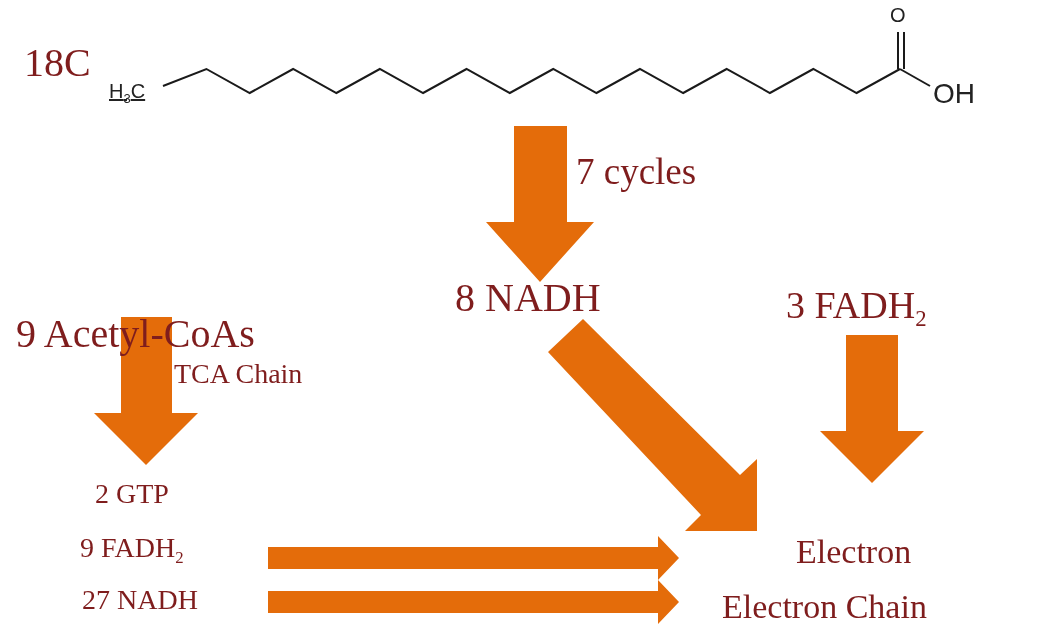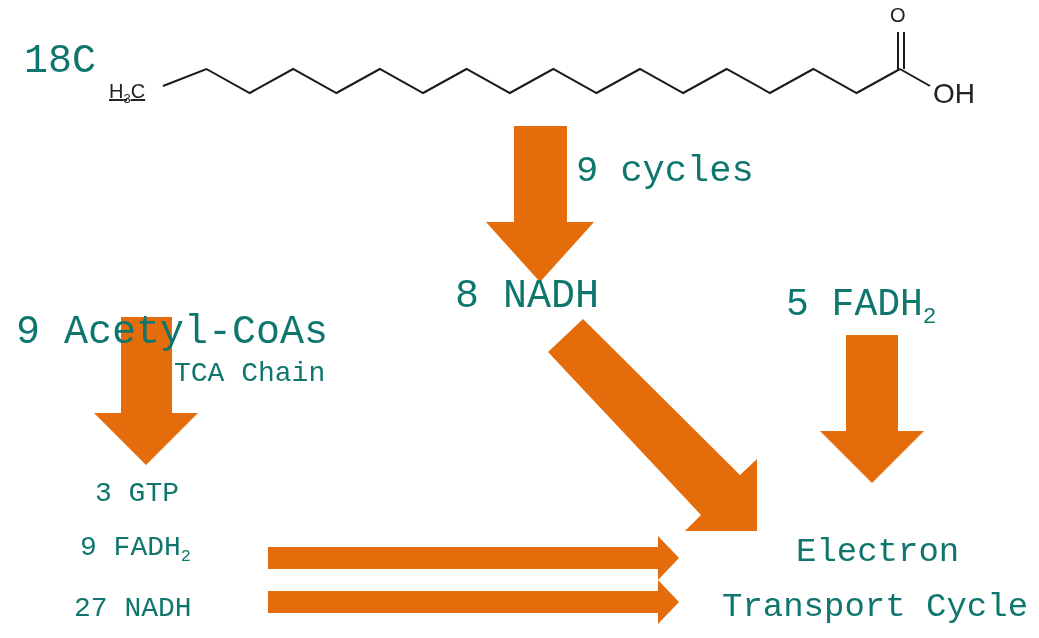--- a/index.html
+++ b/index.html
@@ -1,19 +1,19 @@
 <!DOCTYPE html>
 <html><head>
 <meta charset="utf-8">
 <style>
   html, body { margin:0; padding:0; background:#ffffff; }
   body { width:1039px; height:638px; position:relative; overflow:hidden;
          font-family:"DejaVu Sans", sans-serif; color:#000; }
   #canvas { position:absolute; left:0; top:0; }
-  .lbl { position:absolute; white-space:nowrap; color:#0f766e; font-family:Liberation Mono, monospace; }
+  .lbl { position:absolute; white-space:nowrap; color:#7f1d1d; font-family:Liberation Serif, serif; }
   .lbl sub { font-size:0.6em; vertical-align:-0.35em; }
   .chem { font-family:"Liberation Sans", sans-serif; color:#222; }
 </style>
 </head>
 <body>
 
 <svg id="canvas" width="1039" height="638">
 
   <polyline id="chain" fill="none" stroke="#1a1a1a" stroke-width="2" stroke-linejoin="miter" points="163.0,86 206.4,69 249.7,93 293.1,69 336.4,93 379.8,69 423.1,93 466.5,69 509.8,93 553.2,69 596.5,93 639.9,69 683.2,93 726.6,69 769.9,93 813.3,69 856.6,93 900.0,69"></polyline>
   <line x1="898" y1="32" x2="898" y2="69" stroke="#1a1a1a" stroke-width="2"></line>
@@ -29,29 +29,29 @@
 </svg>
 
 <div class="lbl" style="left:24px; top:39px; font-size:40px;">18C</div>
 
 <div class="lbl chem" style="left:109px; top:80px; font-size:20px;text-decoration:underline;">
   <span>H</span><sub style="font-size:13px; vertical-align:-5px;">3</sub><span>C</span>
 </div>
 <div class="lbl chem" style="left:890px; top:4px; font-size:20px;">O</div>
 <div class="lbl chem" style="left:933px; top:78px; font-size:28px;">OH</div>
 
-<div class="lbl" style="left:576px; top:150px; font-size:37px;">9 cycles</div>
+<div class="lbl" style="left:576px; top:150px; font-size:37px;">7 cycles</div>
 
 <div class="lbl" style="left:16px; top:274px; font-size:40px;margin-top:36px;">9 Acetyl-CoAs</div>
 <div class="lbl" style="left:455px; top:274px; font-size:40px;text-align:right;">8 NADH</div>
 <div class="lbl" style="left:786px; top:283px; font-size:38px;">
-  <span>5 FADH</span><sub>2</sub>
+  <span>3 FADH</span><sub>2</sub>
 </div>
 
 <div class="lbl" style="left:174px; top:358px; font-size:28px;">TCA Chain</div>
-<div class="lbl" style="left:95px; top:478px; font-size:28px;">3 GTP</div>
+<div class="lbl" style="left:95px; top:478px; font-size:28px;">2 GTP</div>
 <div class="lbl" style="left:80px; top:532px; font-size:28px;text-align:center;">
   <span>9 FADH</span><sub>2</sub>
 </div>
-<div class="lbl" style="left:74px; top:584px; font-size:28px;margin-top:9px;">27 NADH</div>
+<div class="lbl" style="left:82px; top:584px; font-size:28px;">27 NADH</div>
 
 <div class="lbl" style="left:796px; top:533px; font-size:34px;">Electron</div>
-<div class="lbl" style="left:722px; top:588px; font-size:34px;">Transport Cycle</div>
+<div class="lbl" style="left:722px; top:588px; font-size:34px;">Electron Chain</div>
 
 </body></html>

